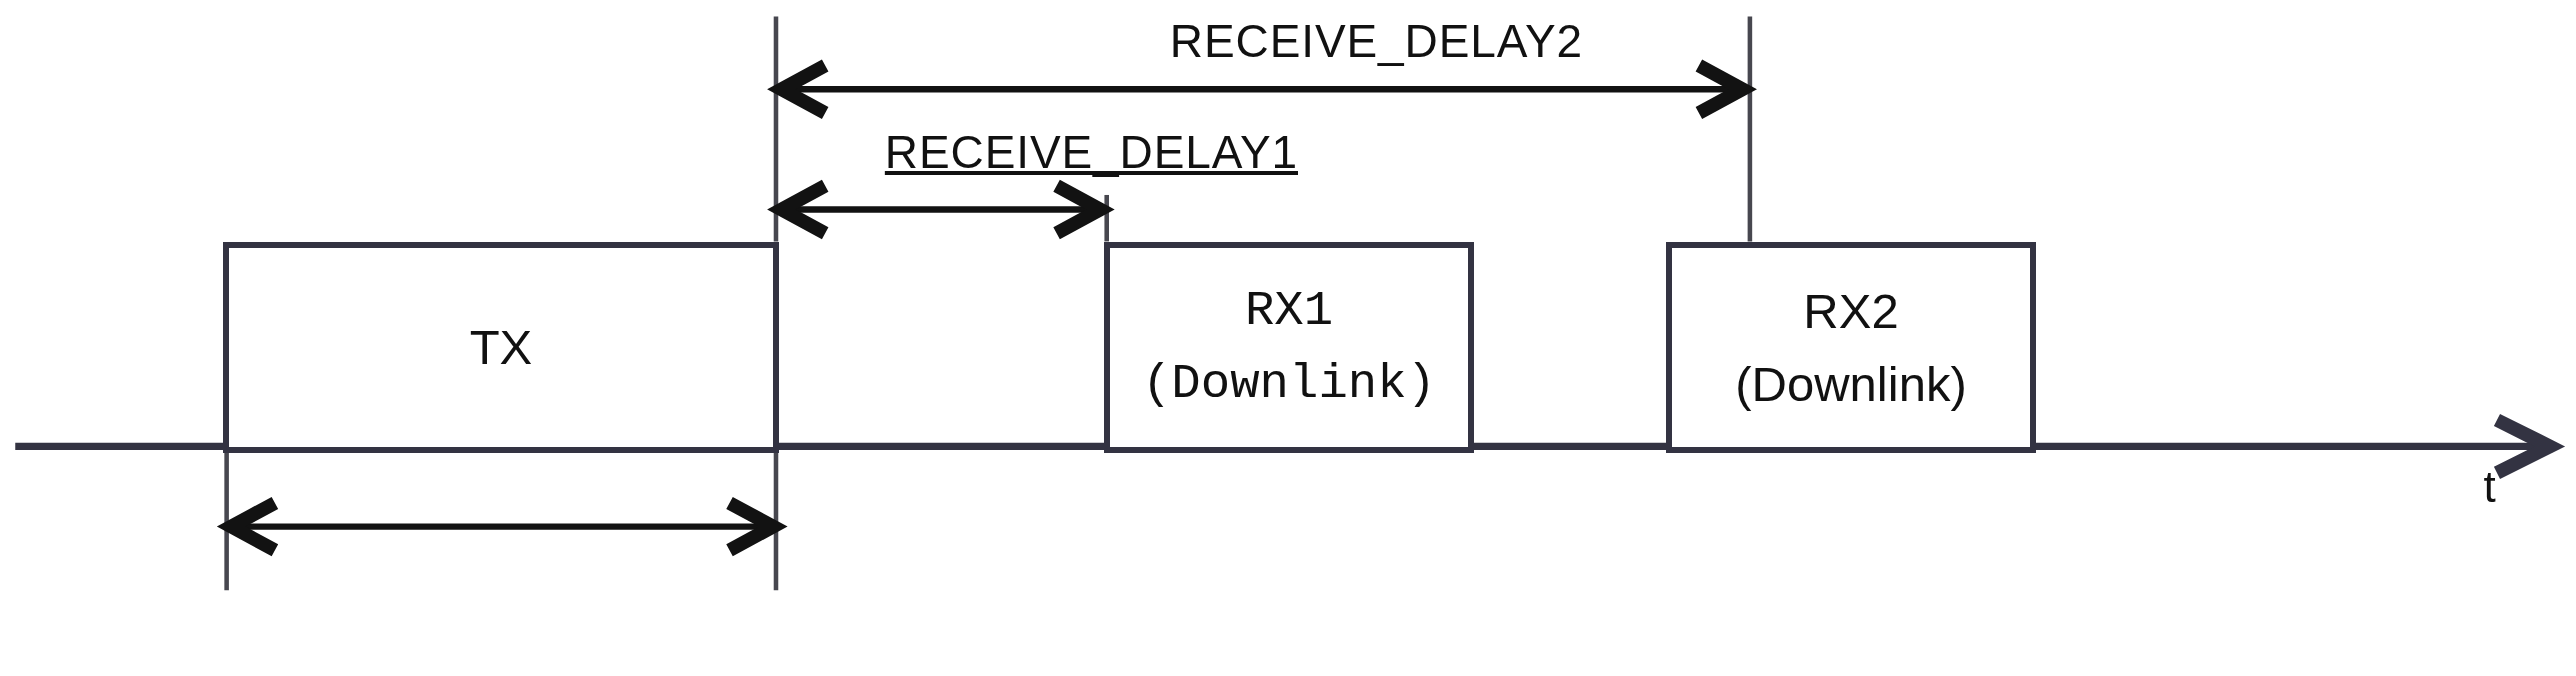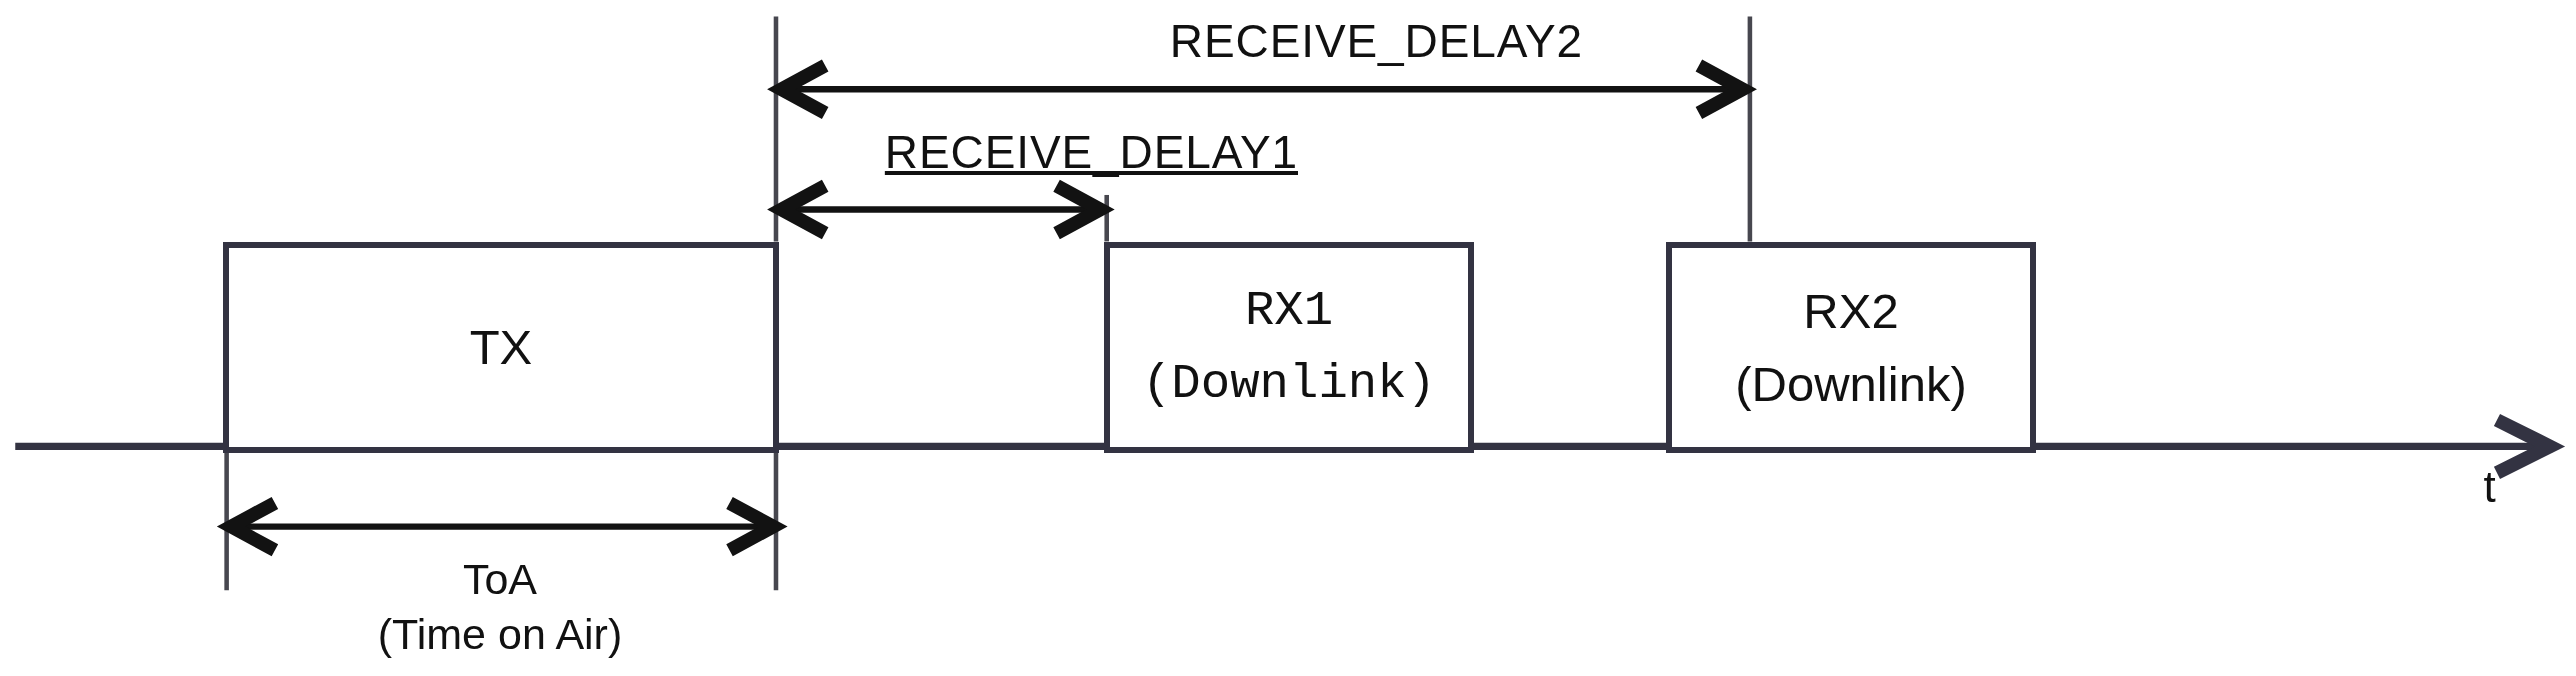--- a/index.html
+++ b/index.html
@@ -122,21 +122,17 @@
 
   <div class="signal-box" id="rx2-box">
     <span>RX2</span>
     <span>(Downlink)</span>
   </div>
 
   <div class="measure-label" id="receive-delay2-label">RECEIVE_DELAY2</div>
 
   <div class="measure-label" id="receive-delay1-label">RECEIVE_DELAY1</div>
 
-  <div id="toa-label">
-    <div>ToA</div>
-    <div>(Time on Air)</div>
-  </div>
 
   <div id="axis-t-label">t</div>
 
 </div>
 
 
 </body></html>

